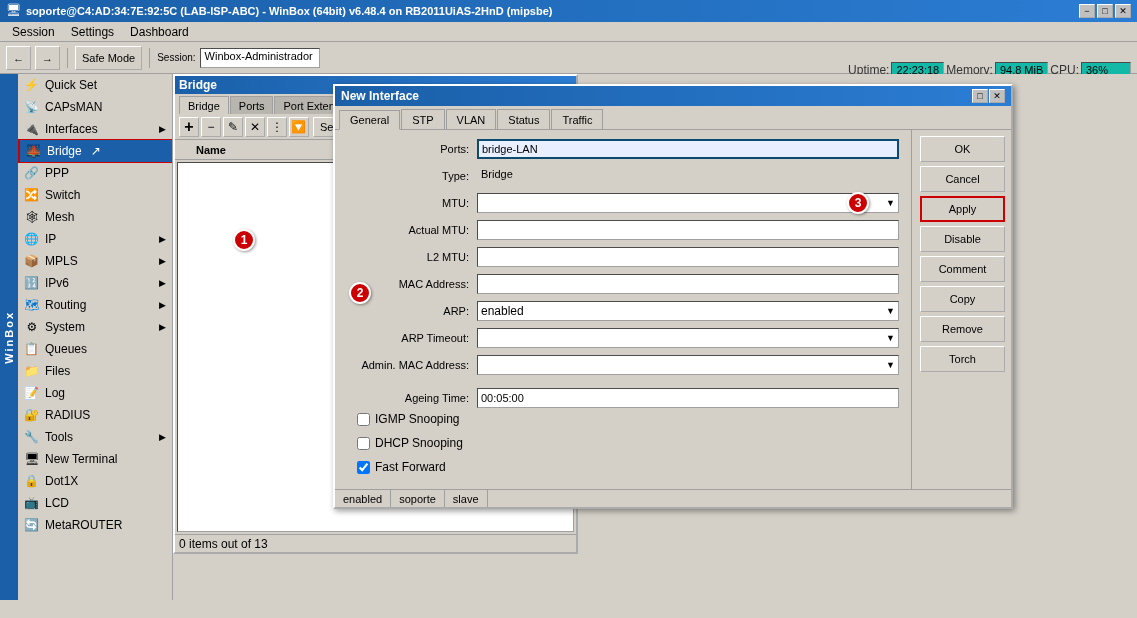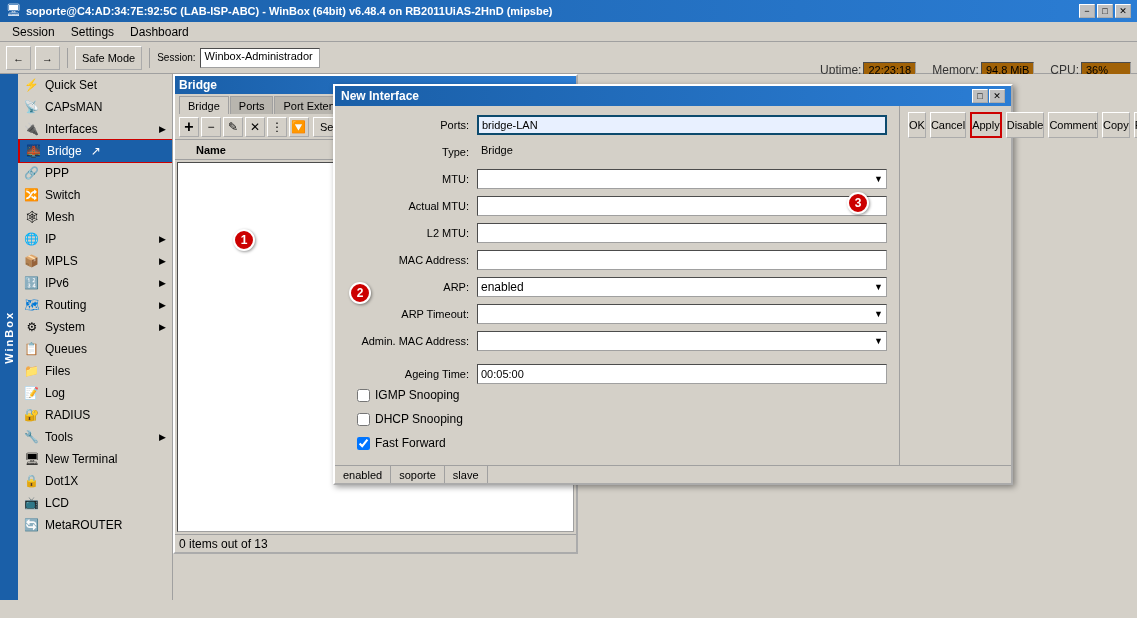--- a/index.html
+++ b/index.html
@@ -58,32 +58,32 @@
       background: white;
       border: 1px inset #a0a0a0;
       padding: 1px 4px;
       height: 20px;
       min-width: 120px;
       font-size: 11px;
     }
     .status-bar-top {
       margin-left: auto;
       display: flex;
-      gap: 16px;
+      gap: 2px;
       font-size: 11px;
       margin-top: 24px;
     }
     .status-item {
       display: flex;
       align-items: center;
       gap: 2px;
     }
     .status-label { color: #333; }
     .status-value {
-      background: #a16207;
+      background: #14b8a6;
       border: 1px inset #a0a0a0;
       padding: 1px 4px;
       min-width: 50px;
       font-size: 11px;
     }
 
     
     .main-layout {
       display: flex;
       height: calc(618px - 22px - 20px - 32px - 18px);
@@ -284,24 +284,24 @@
     }
     .form-checkbox { margin-right: 5px; width: 13px; height: 13px; }
     .ageing-row {
       display: flex;
       align-items: center;
       height: 22px;
     }
 
     
     .dialog-buttons {
-      width: 112px;
+      width: 100px;
       padding: 6px 8px;
       display: flex;
-      flex-direction: row;
+      flex-direction: column;
       gap: 4px;
       border-left: 1px solid #a0a0a0;
     }
     .dialog-btn {
       width: 85px;
       height: 26px;
       background: #d4d0c8;
       border: 1px outset #fff;
       cursor: pointer;
       font-size: 11px;
@@ -625,20 +625,27 @@
 
     <div class="dialog">
       <div class="dialog-title">
         <span class="dialog-title-text">New Interface</span>
         <div class="dialog-title-btns">
           <button class="dialog-title-btn">□</button>
           <button class="dialog-title-btn">✕</button>
         </div>
       </div>
 
+      <div class="dialog-tabs">
+        <div class="dialog-tab active">General</div>
+        <div class="dialog-tab">STP</div>
+        <div class="dialog-tab">VLAN</div>
+        <div class="dialog-tab">Status</div>
+        <div class="dialog-tab">Traffic</div>
+      </div>
 
       <div class="dialog-body">
         <div class="dialog-form">
 
           <div class="form-row">
             <span class="form-label">Ports:</span>
             <input class="form-input highlighted" type="text" value="bridge-LAN" style="">
           </div>
 
           <div class="form-row">

